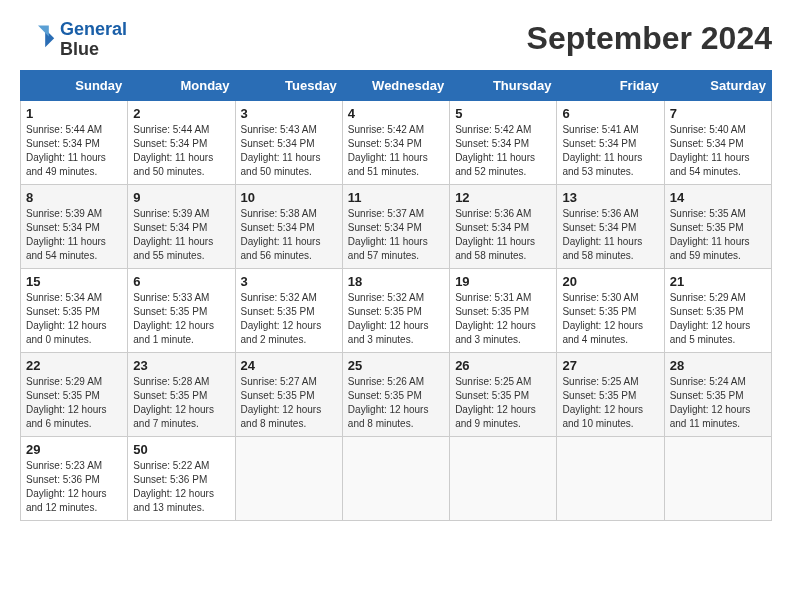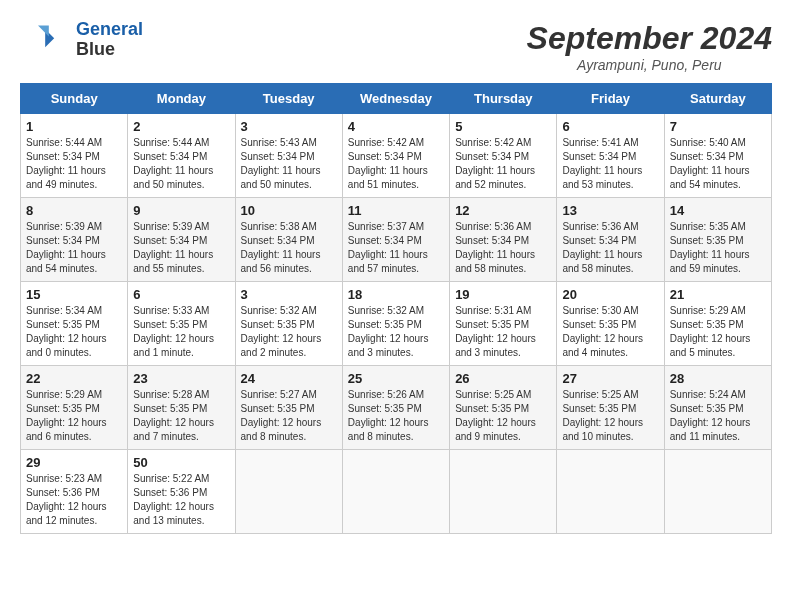--- a/index.html
+++ b/index.html
@@ -12,56 +12,55 @@
     }
     .header {
       display: flex;
       justify-content: space-between;
       align-items: flex-start;
       margin-bottom: 10px;
     }
     .logo {
       display: flex;
       align-items: center;
-      gap: 20px;
+      gap: 4px;
     }
     .logo-text {
       font-size: 18px;
       font-weight: bold;
       color: #333;
       line-height: 1.1;
     }
     .logo-text .blue { color: #1a5fa8; }
     .logo-icon {
       width: 36px;
       height: 36px;
     }
     .title-block {
-      text-align: center;
-      font-style: italic;
+      text-align: right;
     }
     .month-title {
       font-size: 32px;
       font-weight: bold;
       color: #333;
     }
     .location {
       font-size: 14px;
       color: #555;
     }
     table {
       width: 100%;
       border-collapse: collapse;
       font-size: 11px;
     }
     thead tr th {
       background-color: #2a6db5;
       color: #fff;
       padding: 7px 5px;
-      text-align: center;
+      text-align: right;
       font-size: 13px;
       font-weight: bold;
       border: 1px solid #2a6db5;
     }
     tbody tr td {
       border: 1px solid #ccc;
       padding: 5px;
       vertical-align: top;
       width: calc(100% / 7);
       min-height: 80px;
@@ -95,21 +94,20 @@
       <polygon points="28,8 38,18 28,28" fill="#2a6db5"></polygon>
       <polygon points="20,4 32,4 32,16" fill="#5a9fd4"></polygon>
     </svg>
     <div class="logo-text">
       <div><span class="blue">General</span></div>
       <div>Blue</div>
     </div>
   </div>
   <div class="title-block">
     <div class="month-title">September 2024</div>
-    <div class="location">Ayrampuni, Puno, Peru</div>
   </div>
 </div>
 
 <table>
   <thead>
     <tr id="header-row">
         <th>Sunday</th>
         <th>Monday</th>
         <th>Tuesday</th>
         <th>Wednesday</th>

